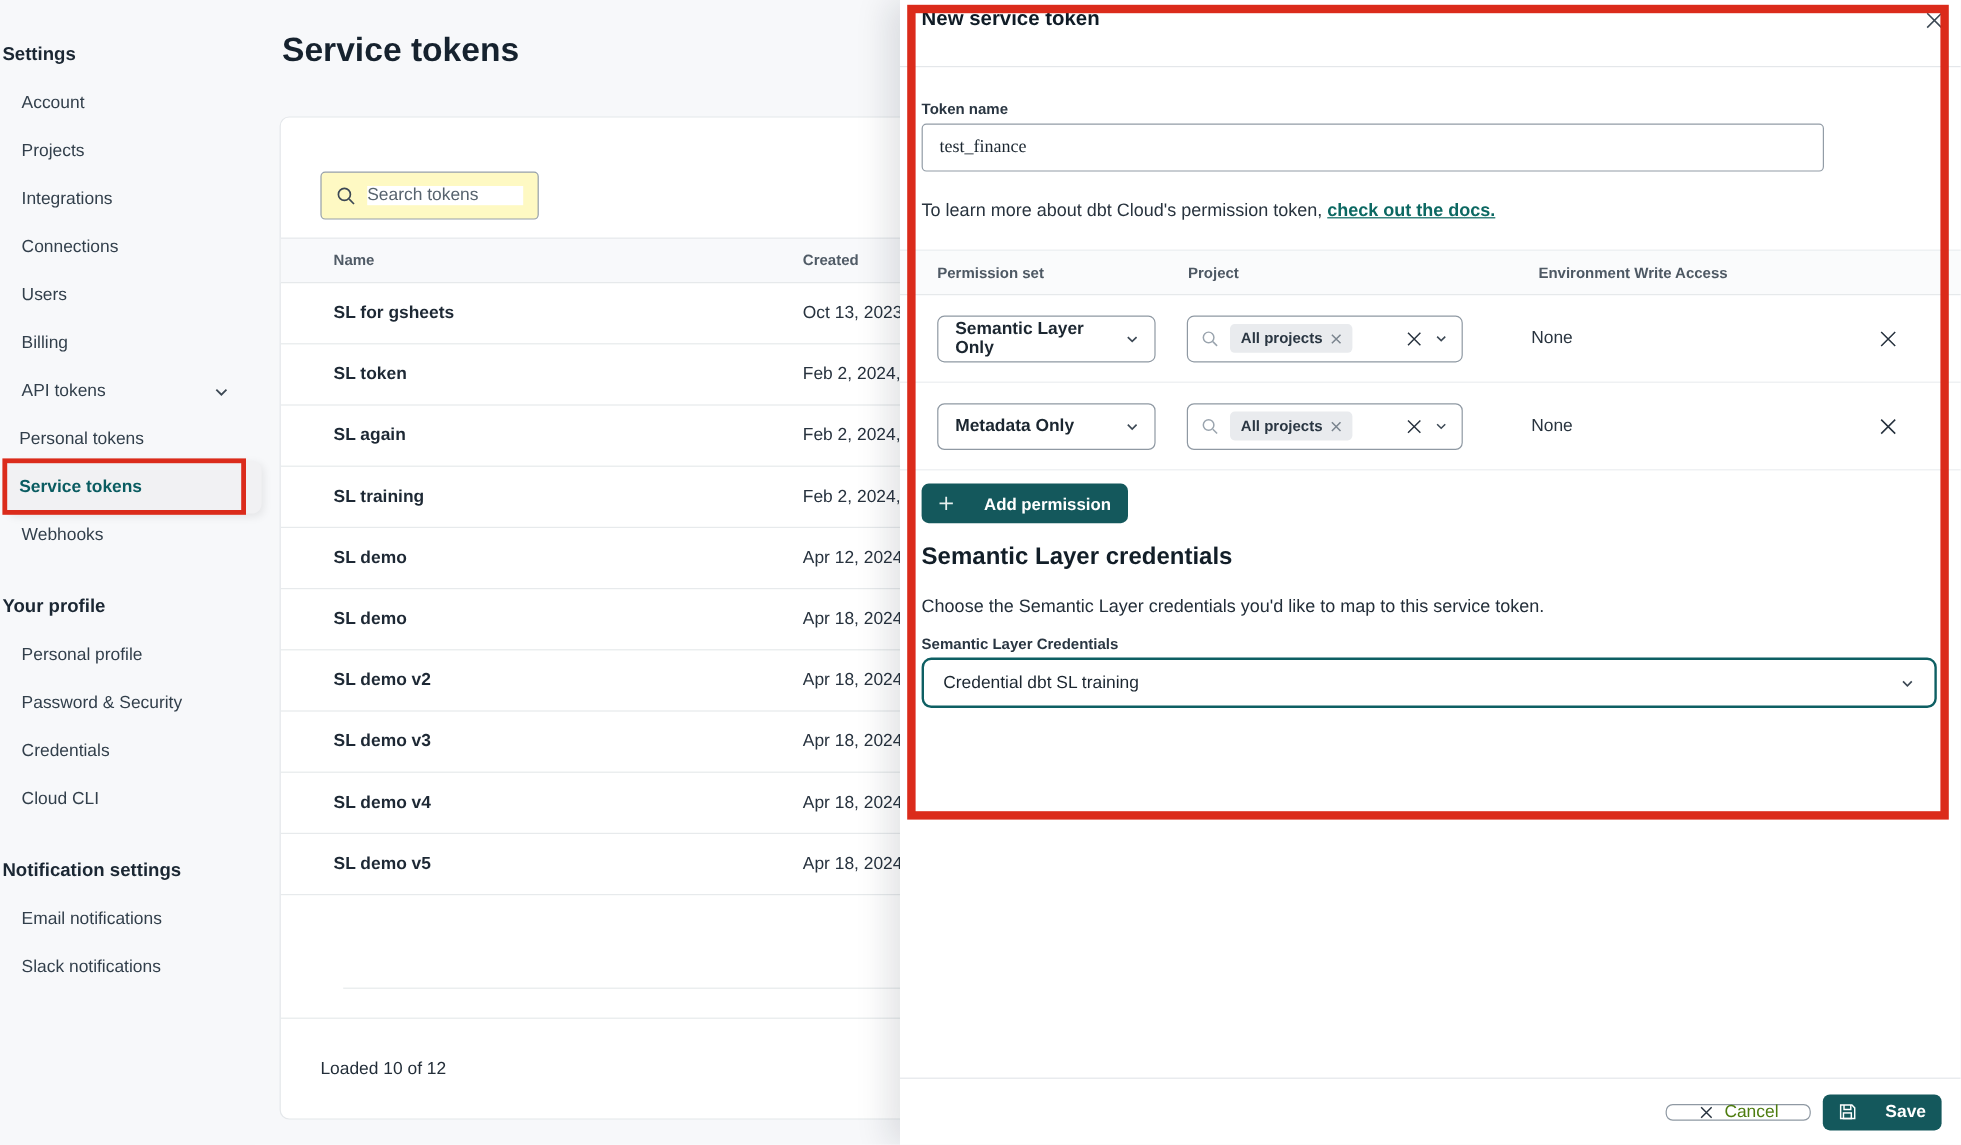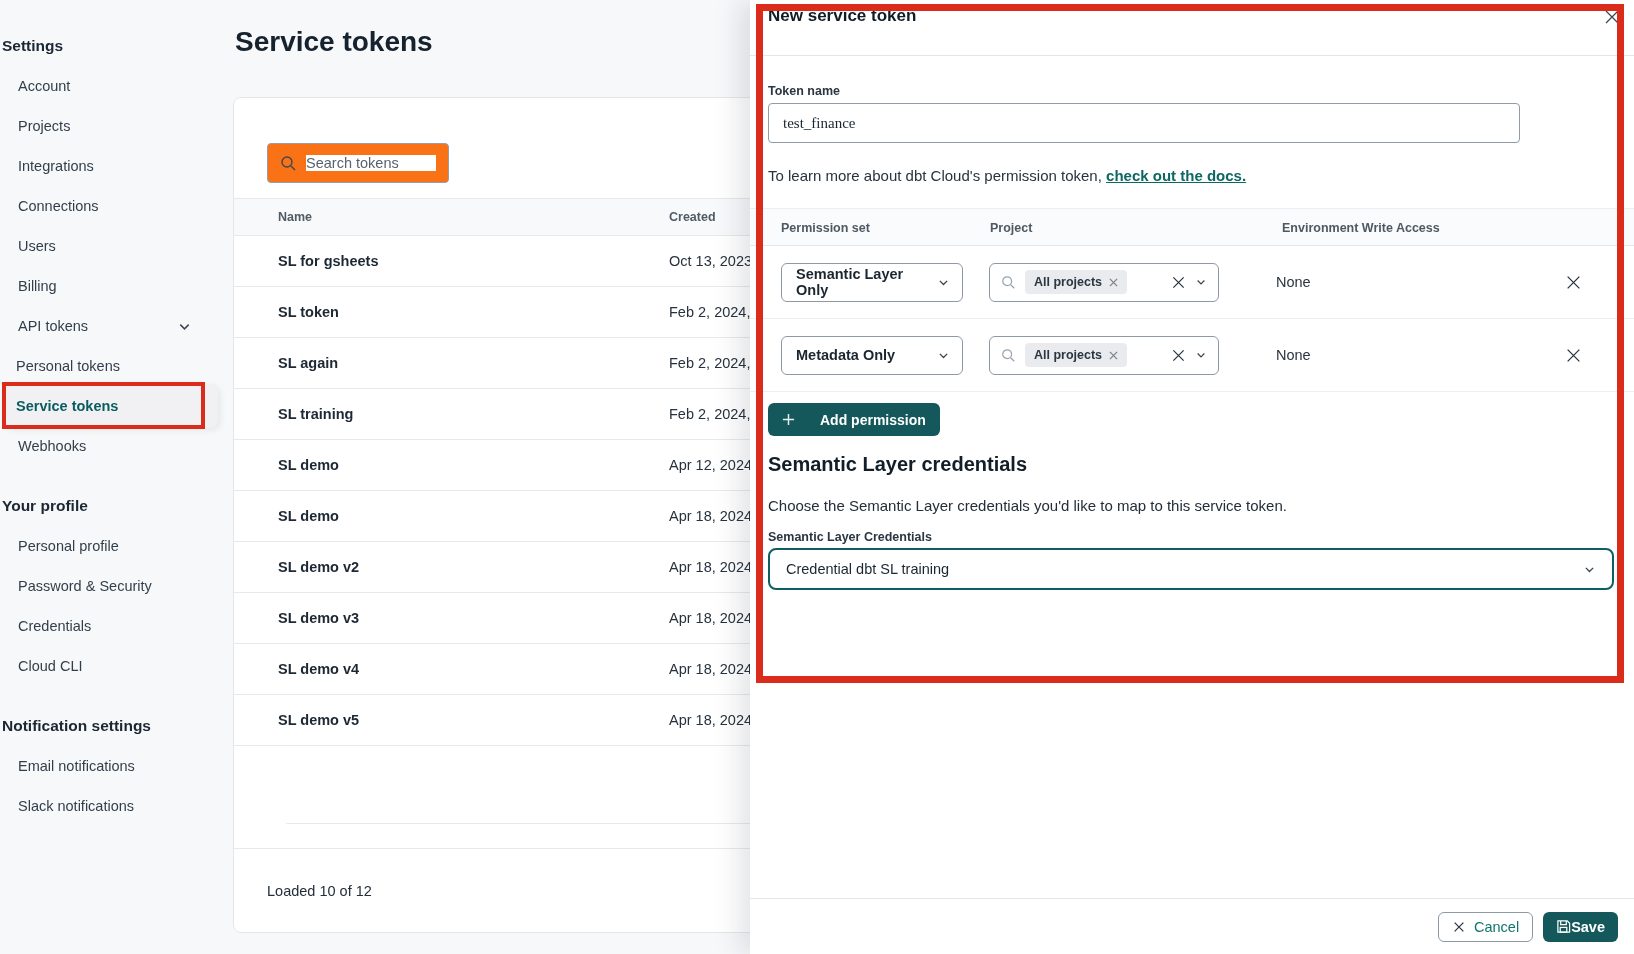--- a/index.html
+++ b/index.html
@@ -20,21 +20,21 @@
   .api-row { justify-content:space-between; padding-right:20px; }
   .gap20 { height:20px; }
   .active-wrap { position:relative; height:40px; }
   .active-pill { position:absolute; left:4px; top:-2px; width:214px; height:44px; background:#f1f1f3; border-radius:8px; box-shadow:2px 2px 7px rgba(0,0,0,.08); }
   .red-box-side { position:absolute; left:2px; top:-4px; width:203px; height:47px; border:4px solid #db2b1b; z-index:3; pointer-events:none; }
   .active-label { position:relative; z-index:2; color:#0a5c61; font-weight:700; font-size:14.5px; line-height:40px; padding-left:16px; cursor:pointer; }
 
   
   .page-title { position:absolute; left:235px; top:26px; font-size:28px; font-weight:700; color:#16222e; }
   .card { position:absolute; left:233px; top:97px; width:1377px; height:836px; background:#fff; border:1px solid #e4e7ea; border-radius:8px; }
-  .search-box { position:absolute; left:33px; top:45px; width:182px; height:40px; border:1px solid #959fa9; border-radius:4px; background:#f97316; display:flex; align-items:center; gap:9px; padding:0 12px; }
+  .search-box { position:absolute; left:33px; top:45px; width:182px; height:40px; border:1px solid #959fa9; border-radius:4px; background:#fef9c3; display:flex; align-items:center; gap:9px; padding:0 12px; }
   .search-box input { border:none; outline:none; width:130px; font-size:14.5px; color:#3c4854; font-family:inherit; }
   .search-box input::placeholder { color:#57636e; }
   .thead { position:absolute; left:0; top:100px; width:100%; height:38px; background:#f8f9fb; border-top:1px solid #e6e9eb; border-bottom:1px solid #e6e9eb; display:flex; align-items:center; font-size:12.5px; font-weight:700; color:#505b66; }
   .th-name { padding-left:44px; width:435px; }
   .tbody { position:absolute; left:0; top:138px; width:100%; }
   .trow { height:51px; border-bottom:1px solid #e7eaec; display:flex; align-items:center; font-size:14.5px; }
   .td-name { padding-left:44px; width:435px; font-weight:700; color:#1d2834; white-space:nowrap; }
   .td-created { color:#27323e; white-space:nowrap; }
   .empty-inset { height:27px; border-bottom:1px solid #e7eaec; margin-left:52px; }
   .empty-full { height:25px; border-bottom:1px solid #e7eaec; }
@@ -67,22 +67,22 @@
   .row-remove { position:absolute; right:52px; top:28px; width:17px; height:17px; cursor:pointer; }
 
   .add-btn { position:absolute; left:18px; top:403px; height:33px; background:#14585c; color:#fff; border:none; border-radius:6px; display:flex; align-items:center; gap:25px; padding:0 14px; font-size:14px; font-weight:700; font-family:inherit; cursor:pointer; }
 
   .sl-title { position:absolute; left:18px; top:453px; font-size:20px; font-weight:700; color:#121e28; }
   .sl-desc { position:absolute; left:18px; top:497px; font-size:15px; color:#232e39; }
   .sl-label { position:absolute; left:18px; top:530px; font-size:12.5px; font-weight:700; color:#2a3642; }
   .sl-select { position:absolute; left:18px; top:548px; width:846px; height:42px; border:2px solid #0e5f63; border-radius:8px; background:#fff; display:flex; align-items:center; justify-content:space-between; padding:0 16px; font-size:14.5px; color:#1b2630; cursor:pointer; }
 
   .d-footer { position:absolute; left:0; bottom:0; width:100%; height:56px; border-top:1px solid #e4e7ea; background:#fff; display:flex; align-items:center; justify-content:flex-end; gap:10px; padding-right:16px; }
-  .btn-cancel { height:30px; border:1px solid #8f99a3; border-radius:6px; background:#fff; display:flex; align-items:center; gap:8px; padding:0 13px; font-size:14.5px; color:#0f766e; font-family:inherit; cursor:pointer; }
-  .btn-save { height:30px; border:none; border-radius:6px; background:#14585c; color:#fff; display:flex; align-items:center; gap:0; padding:0 13px; font-size:14.5px; font-weight:700; font-family:inherit; cursor:pointer; }
+  .btn-cancel { height:14px; border:1px solid #8f99a3; border-radius:6px; background:#fff; display:flex; align-items:center; gap:8px; padding:0 26px; font-size:14.5px; color:#4d7c0f; font-family:inherit; cursor:pointer; }
+  .btn-save { height:30px; border:none; border-radius:6px; background:#14585c; color:#fff; display:flex; align-items:center; gap:24px; padding:0 13px; font-size:14.5px; font-weight:700; font-family:inherit; cursor:pointer; }
 </style>
 </head>
 <body>
 
 <nav class="sidebar">
   <div class="s-head">Settings</div>
 
   <div>
 
       <div class="s-item">Account</div>

